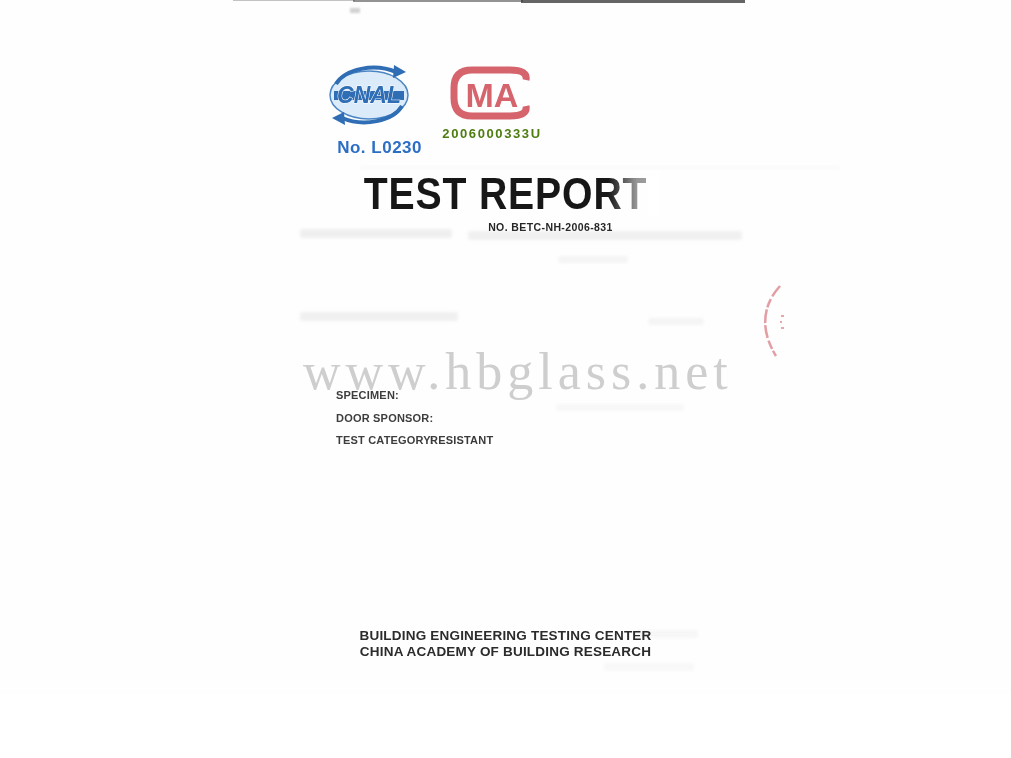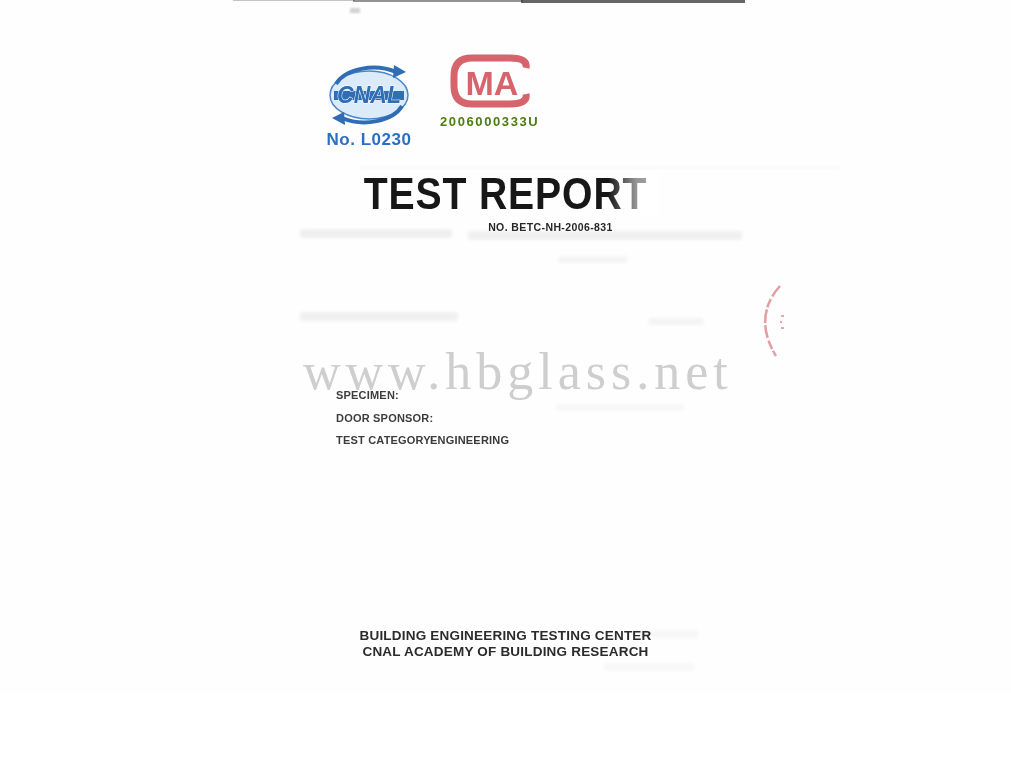--- a/index.html
+++ b/index.html
@@ -16,25 +16,26 @@
   .scan-edge .seg { position: absolute; top: 0; background: #3a3a3a; }
   .scan-edge .s1 { left: 233px; width: 122px; height: 1px; opacity: .30; }
   .scan-edge .s2 { left: 353px; width: 170px; height: 2px; opacity: .55; }
   .scan-edge .s3 { left: 521px; width: 224px; height: 3px; opacity: .78; }
   .scan-edge .s4 { left: 350px; top: 8px; width: 10px; height: 5px; opacity: .22; filter: blur(1px); }
 
   
   .cnal { position: absolute; left: 316px; top: 62px; width: 106px; text-align: center; }
   .cnal svg { display: block; margin: 0 auto; }
   .cnal-no {
-    margin-top: 2px;
+    margin-top: 10px;
     font-size: 17px; font-weight: 600; letter-spacing: .5px;
     color: #2d6ec5;
+    text-align: right;
   }
-  .cma { position: absolute; left: 440px; top: 54px; width: 104px; }
+  .cma { position: absolute; left: 440px; top: 66px; width: 104px; text-align: center; }
   .cma svg { display: block; margin: 0 auto; opacity: .92; }
   .cma-no {
     margin-top: 6px;
     font-size: 13px; font-weight: bold; letter-spacing: 1.6px;
     color: #4d7c0f;
   }
 
   
   .title {
     position: absolute; left: 0; top: 168px; width: 100%;
@@ -159,22 +160,22 @@
 
   <div class="fields">
     <div class="field-row">
       <span class="field-label">SPECIMEN:</span>
     </div>
     <div class="field-row">
       <span class="field-label">DOOR SPONSOR:</span>
     </div>
     <div class="field-row">
       <span class="field-label">TEST CATEGORY:</span>
-      <span class="field-value">ENGINEERING</span>
+      <span class="field-value">RESISTANT</span>
     </div>
   </div>
 
   <div class="footer">
     <div>BUILDING ENGINEERING TESTING CENTER</div>
-    <div>CNAL ACADEMY OF BUILDING RESEARCH</div>
+    <div>CHINA ACADEMY OF BUILDING RESEARCH</div>
   </div>
 
 </div>
 
 </body></html>

